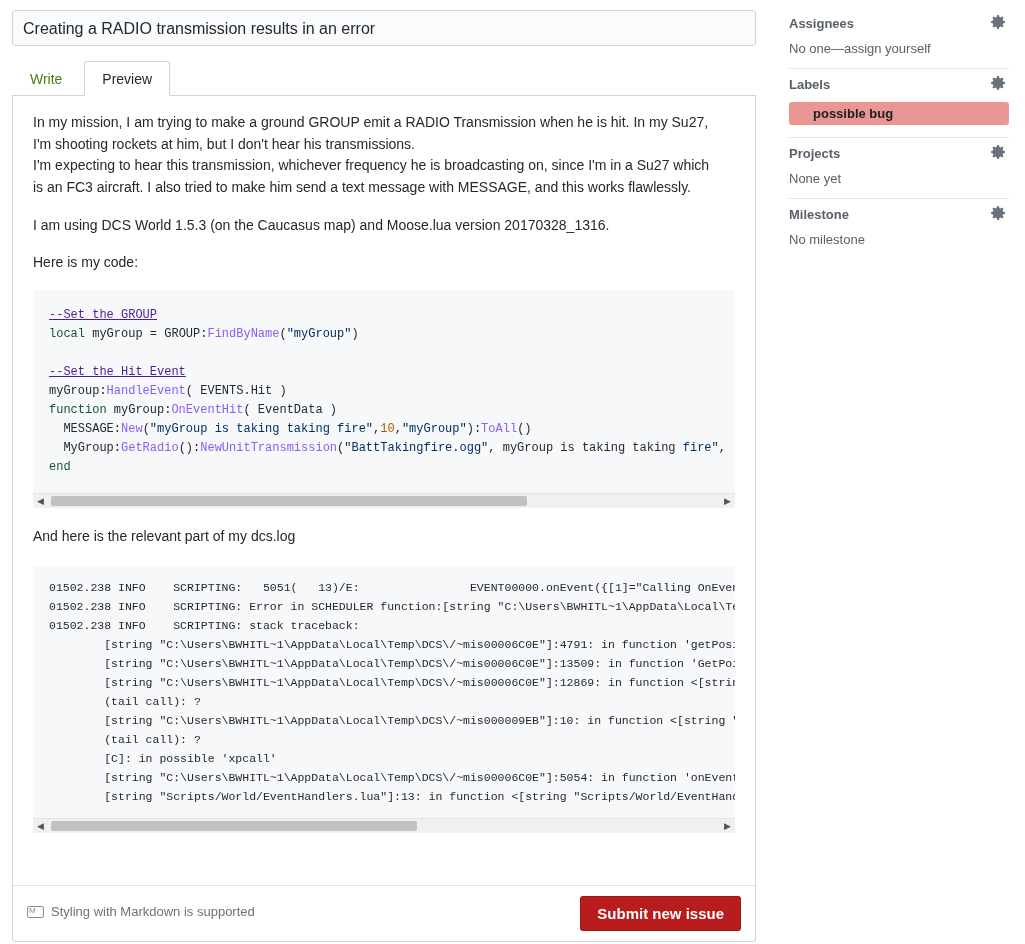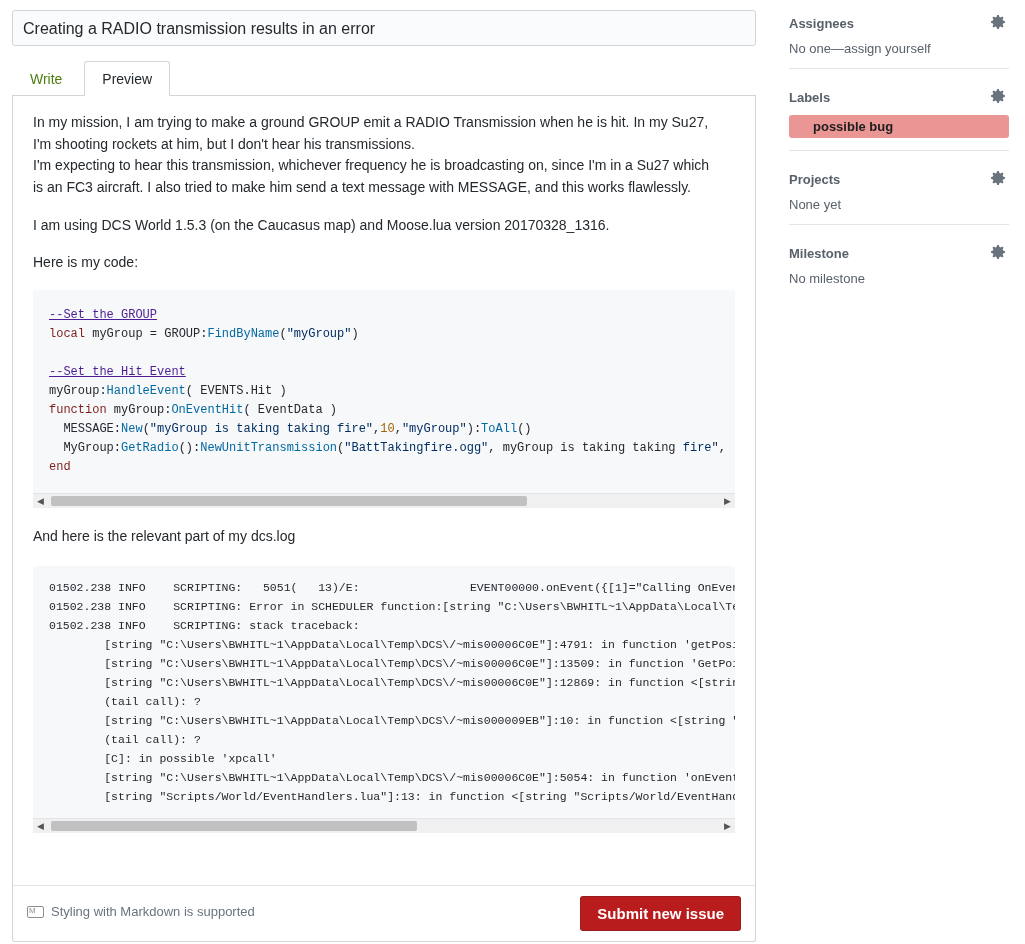--- a/index.html
+++ b/index.html
@@ -103,22 +103,22 @@
   }
   .code {
     font-family: "Liberation Mono", "DejaVu Sans Mono", monospace;
     font-size: 12px;
     line-height: 19px;
     color: #24292e;
     padding: 16px;
     white-space: pre;
     overflow: hidden;
   }
-  .code .kw { color: #7f1d1d; }
-  .code .fn { color: #0369a1; }
+  .code .kw { color: #14532d; }
+  .code .fn { color: #8b5cf6; }
   .code .str { color: #032f62; }
   .code .cm { color: #4c1d95; text-decoration: underline; }
   .code .num { color: #a16207; }
 
   .log {
     font-family: "Liberation Mono", "DejaVu Sans Mono", monospace;
     font-size: 11.5px;
     line-height: 19px;
     color: #24292e;
     padding: 12px 16px;
@@ -207,21 +207,21 @@
     position: absolute;
     left: 789px;
     top: 0;
     width: 220px;
     height: 944px;
     padding-top: 16px;
   }
   .side-section {
     border-bottom: 1px solid #e1e4e8;
     padding: 0 0 12px 0;
-    margin-bottom: 21px;
+    margin-bottom: 8px;
     position: relative;
   }
   .side-head {
     font-size: 13px;
     font-weight: bold;
     color: #586069;
     margin-bottom: 10px;
   }
   .side-body {
     font-size: 13px;

